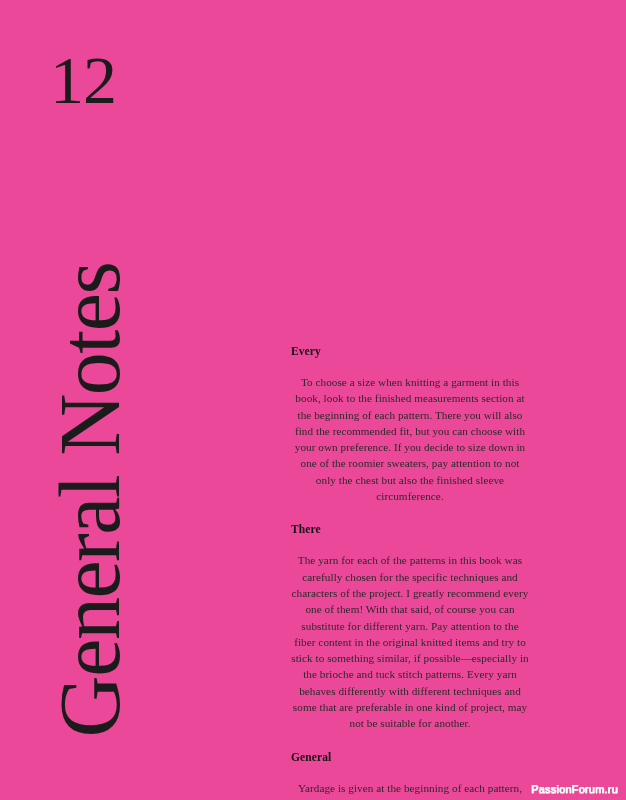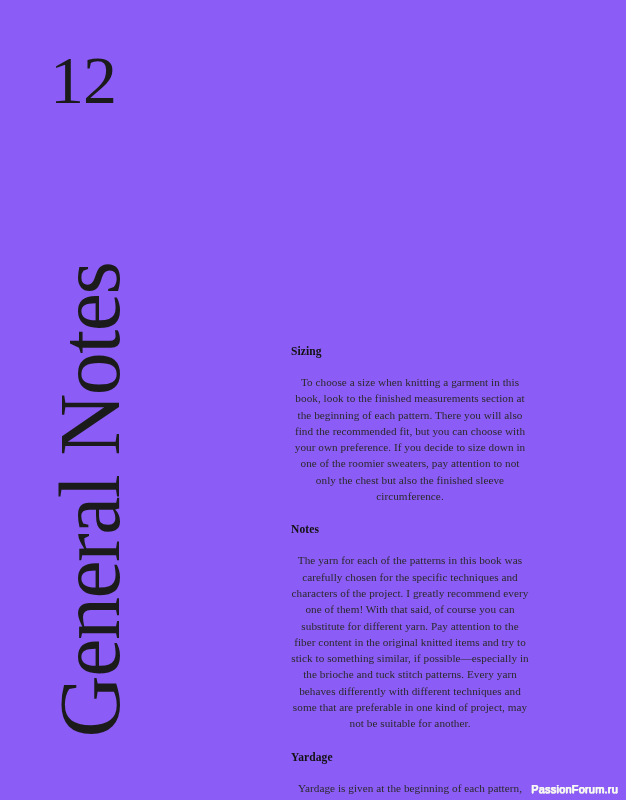--- a/index.html
+++ b/index.html
@@ -4,21 +4,21 @@
 <style>
   html, body {
     margin: 0;
     padding: 0;
     background: #ffffff;
   }
   .page {
     position: relative;
     width: 626px;
     height: 800px;
-    background: #8b5cf6;
+    background: #ec4899;
     overflow: hidden;
     font-family: "Liberation Serif", "DejaVu Serif", serif;
     color: #1a1a1a;
   }
 
   
   .page-number {
     position: absolute;
     left: 50px;
     top: 46px;
@@ -107,31 +107,31 @@
 
   <div class="page-number">12</div>
 
   <div class="chapter-title-wrap">
     <div class="chapter-title">General Notes</div>
   </div>
 
   <div class="content-column">
 
     <div class="section">
-      <h2 class="section-heading">Sizing</h2>
+      <h2 class="section-heading">Every</h2>
       <p class="section-body">To choose a size when knitting a garment in this book, look to the finished measurements section at the beginning of each pattern. There you will also find the recommended fit, but you can choose with your own preference. If you decide to size down in one of the roomier sweaters, pay attention to not only the chest but also the finished sleeve circumference.</p>
     </div>
 
     <div class="section">
-      <h2 class="section-heading">Notes</h2>
+      <h2 class="section-heading">There</h2>
       <p class="section-body">The yarn for each of the patterns in this book was carefully chosen for the specific techniques and characters of the project. I greatly recommend every one of them! With that said, of course you can substitute for different yarn. Pay attention to the fiber content in the original knitted items and try to stick to something similar, if possible—especially in the brioche and tuck stitch patterns. Every yarn behaves differently with different techniques and some that are preferable in one kind of project, may not be suitable for another.</p>
     </div>
 
     <div class="section">
-      <h2 class="section-heading">Yardage</h2>
+      <h2 class="section-heading">General</h2>
       <p class="section-body">Yardage is given at the beginning of each pattern, for each size. Even with perfect gauge, different yarns in many hands can behave differently, so the yardage</p>
     </div>
 
   </div>
 
   <div class="watermark">PassionForum.ru</div>
 
 </div>
 
 </body></html>

